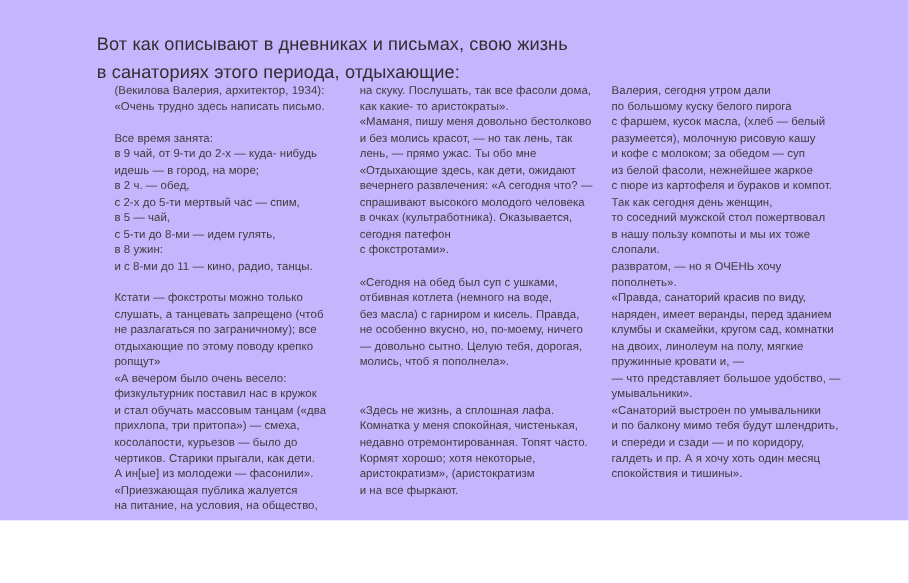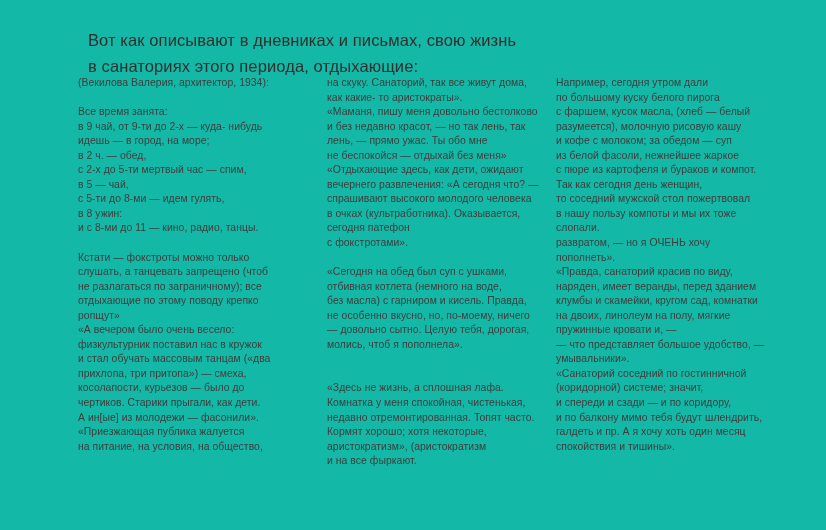--- a/index.html
+++ b/index.html
@@ -15,22 +15,22 @@
     color: #3b3b3b;
     overflow: hidden;
     position: relative;
     -webkit-font-smoothing: antialiased;
   }
 
   .slide {
     position: absolute;
     left: 0; top: 0;
     width: 826px;
-    height: 530px;
-    background: #14b8a6;
+    height: 473px;
+    background: #c4b5fd;
   }
 
   
   .slide-title {
     position: absolute;
     left: 88px;
     top: 16px;
     width: 660px;
     font-size: 16.5px;
     line-height: 26px;
@@ -52,21 +52,21 @@
     height: 454px;
   }
   .col {
     position: absolute;
     top: 0;
     font-size: 10.4px;
     line-height: 14.55px;
     color: #3d3d3d;
     letter-spacing: 0.05px;
   }
-  .col-1 { left: 78px;  width: 232px; }
+  .col-1 { left: 104px;  width: 232px; }
   .col-2 { left: 327px; width: 226px; }
   .col-3 { left: 556px; width: 228px; }
 
   .para {
     margin: 0;
     padding: 0;
   }
   .para .ln {
     display: block;
     white-space: nowrap;
@@ -83,20 +83,21 @@
 
   <h1 class="slide-title" id="title-host">
       <span class="tline">Вот как описывают в дневниках и письмах, свою жизнь</span>
       <span class="tline">в санаториях этого периода, отдыхающие:</span>
     </h1>
 
   <div class="columns">
     <div class="col col-1" id="col-0">
         <p class="para">
           <span class="ln">(Векилова Валерия, архитектор, 1934):</span>
+          <span class="ln">«Очень трудно здесь написать письмо.</span>
         </p>
         <span class="gap"></span>
         <p class="para">
           <span class="ln">Все время занята:</span>
           <span class="ln">в 9 чай, от 9-ти до 2-х — куда- нибудь</span>
           <span class="ln">идешь — в город, на море;</span>
           <span class="ln">в 2 ч. — обед,</span>
           <span class="ln">с 2-х до 5-ти мертвый час — спим,</span>
           <span class="ln">в 5 — чай,</span>
           <span class="ln">с 5-ти до 8-ми — идем гулять,</span>
@@ -116,26 +117,25 @@
           <span class="ln">прихлопа, три притопа») — смеха,</span>
           <span class="ln">косолапости, курьезов — было до</span>
           <span class="ln">чертиков. Старики прыгали, как дети.</span>
           <span class="ln">А ин[ые] из молодежи — фасонили».</span>
           <span class="ln">«Приезжающая публика жалуется</span>
           <span class="ln">на питание, на условия, на общество,</span>
         </p>
       </div>
     <div class="col col-2" id="col-1">
         <p class="para">
-          <span class="ln">на скуку. Санаторий, так все живут дома,</span>
+          <span class="ln">на скуку. Послушать, так все фасоли дома,</span>
           <span class="ln">как какие- то аристократы».</span>
           <span class="ln">«Маманя, пишу меня довольно бестолково</span>
-          <span class="ln">и без недавно красот, — но так лень, так</span>
+          <span class="ln">и без молись красот, — но так лень, так</span>
           <span class="ln">лень, — прямо ужас. Ты обо мне</span>
-          <span class="ln">не беспокойся — отдыхай без меня»</span>
           <span class="ln">«Отдыхающие здесь, как дети, ожидают</span>
           <span class="ln">вечернего развлечения: «А сегодня что? —</span>
           <span class="ln">спрашивают высокого молодого человека</span>
           <span class="ln">в очках (культработника). Оказывается,</span>
           <span class="ln">сегодня патефон</span>
           <span class="ln">с фокстротами».</span>
         </p>
         <span class="gap"></span>
         <p class="para">
           <span class="ln">«Сегодня на обед был суп с ушками,</span>
@@ -151,43 +151,42 @@
           <span class="ln">«Здесь не жизнь, а сплошная лафа.</span>
           <span class="ln">Комнатка у меня спокойная, чистенькая,</span>
           <span class="ln">недавно отремонтированная. Топят часто.</span>
           <span class="ln">Кормят хорошо; хотя некоторые,</span>
           <span class="ln">аристократизм», (аристократизм</span>
           <span class="ln">и на все фыркают.</span>
         </p>
       </div>
     <div class="col col-3" id="col-2">
         <p class="para">
-          <span class="ln">Например, сегодня утром дали</span>
+          <span class="ln">Валерия, сегодня утром дали</span>
           <span class="ln">по большому куску белого пирога</span>
           <span class="ln"> с фаршем, кусок масла, (хлеб — белый</span>
           <span class="ln">разумеется), молочную рисовую кашу</span>
           <span class="ln">и кофе с молоком; за обедом — суп</span>
           <span class="ln">из белой фасоли, нежнейшее жаркое</span>
           <span class="ln">с пюре из картофеля и бураков и компот.</span>
           <span class="ln">Так как сегодня день женщин,</span>
           <span class="ln">то соседний мужской стол пожертвовал</span>
           <span class="ln">в нашу пользу компоты и мы их тоже</span>
           <span class="ln">слопали.</span>
           <span class="ln">развратом, — но я ОЧЕНЬ хочу</span>
           <span class="ln">пополнеть».</span>
           <span class="ln">«Правда, санаторий красив по виду,</span>
           <span class="ln">наряден, имеет веранды, перед зданием</span>
           <span class="ln">клумбы и скамейки, кругом сад, комнатки</span>
           <span class="ln">на двоих, линолеум на полу, мягкие</span>
           <span class="ln">пружинные кровати и, —</span>
           <span class="ln">— что представляет большое удобство, —</span>
           <span class="ln">умывальники».</span>
-          <span class="ln">«Санаторий соседний по гостинничной</span>
-          <span class="ln">(коридорной) системе; значит,</span>
+          <span class="ln">«Санаторий выстроен по умывальники</span>
+          <span class="ln">и по балкону мимо тебя будут шлендрить,</span>
           <span class="ln">и спереди и сзади — и по коридору,</span>
-          <span class="ln">и по балкону мимо тебя будут шлендрить,</span>
           <span class="ln">галдеть и пр. А я хочу хоть один месяц</span>
           <span class="ln">спокойствия и тишины».</span>
         </p>
       </div>
   </div>
 
 </div>
 
 </body></html>

